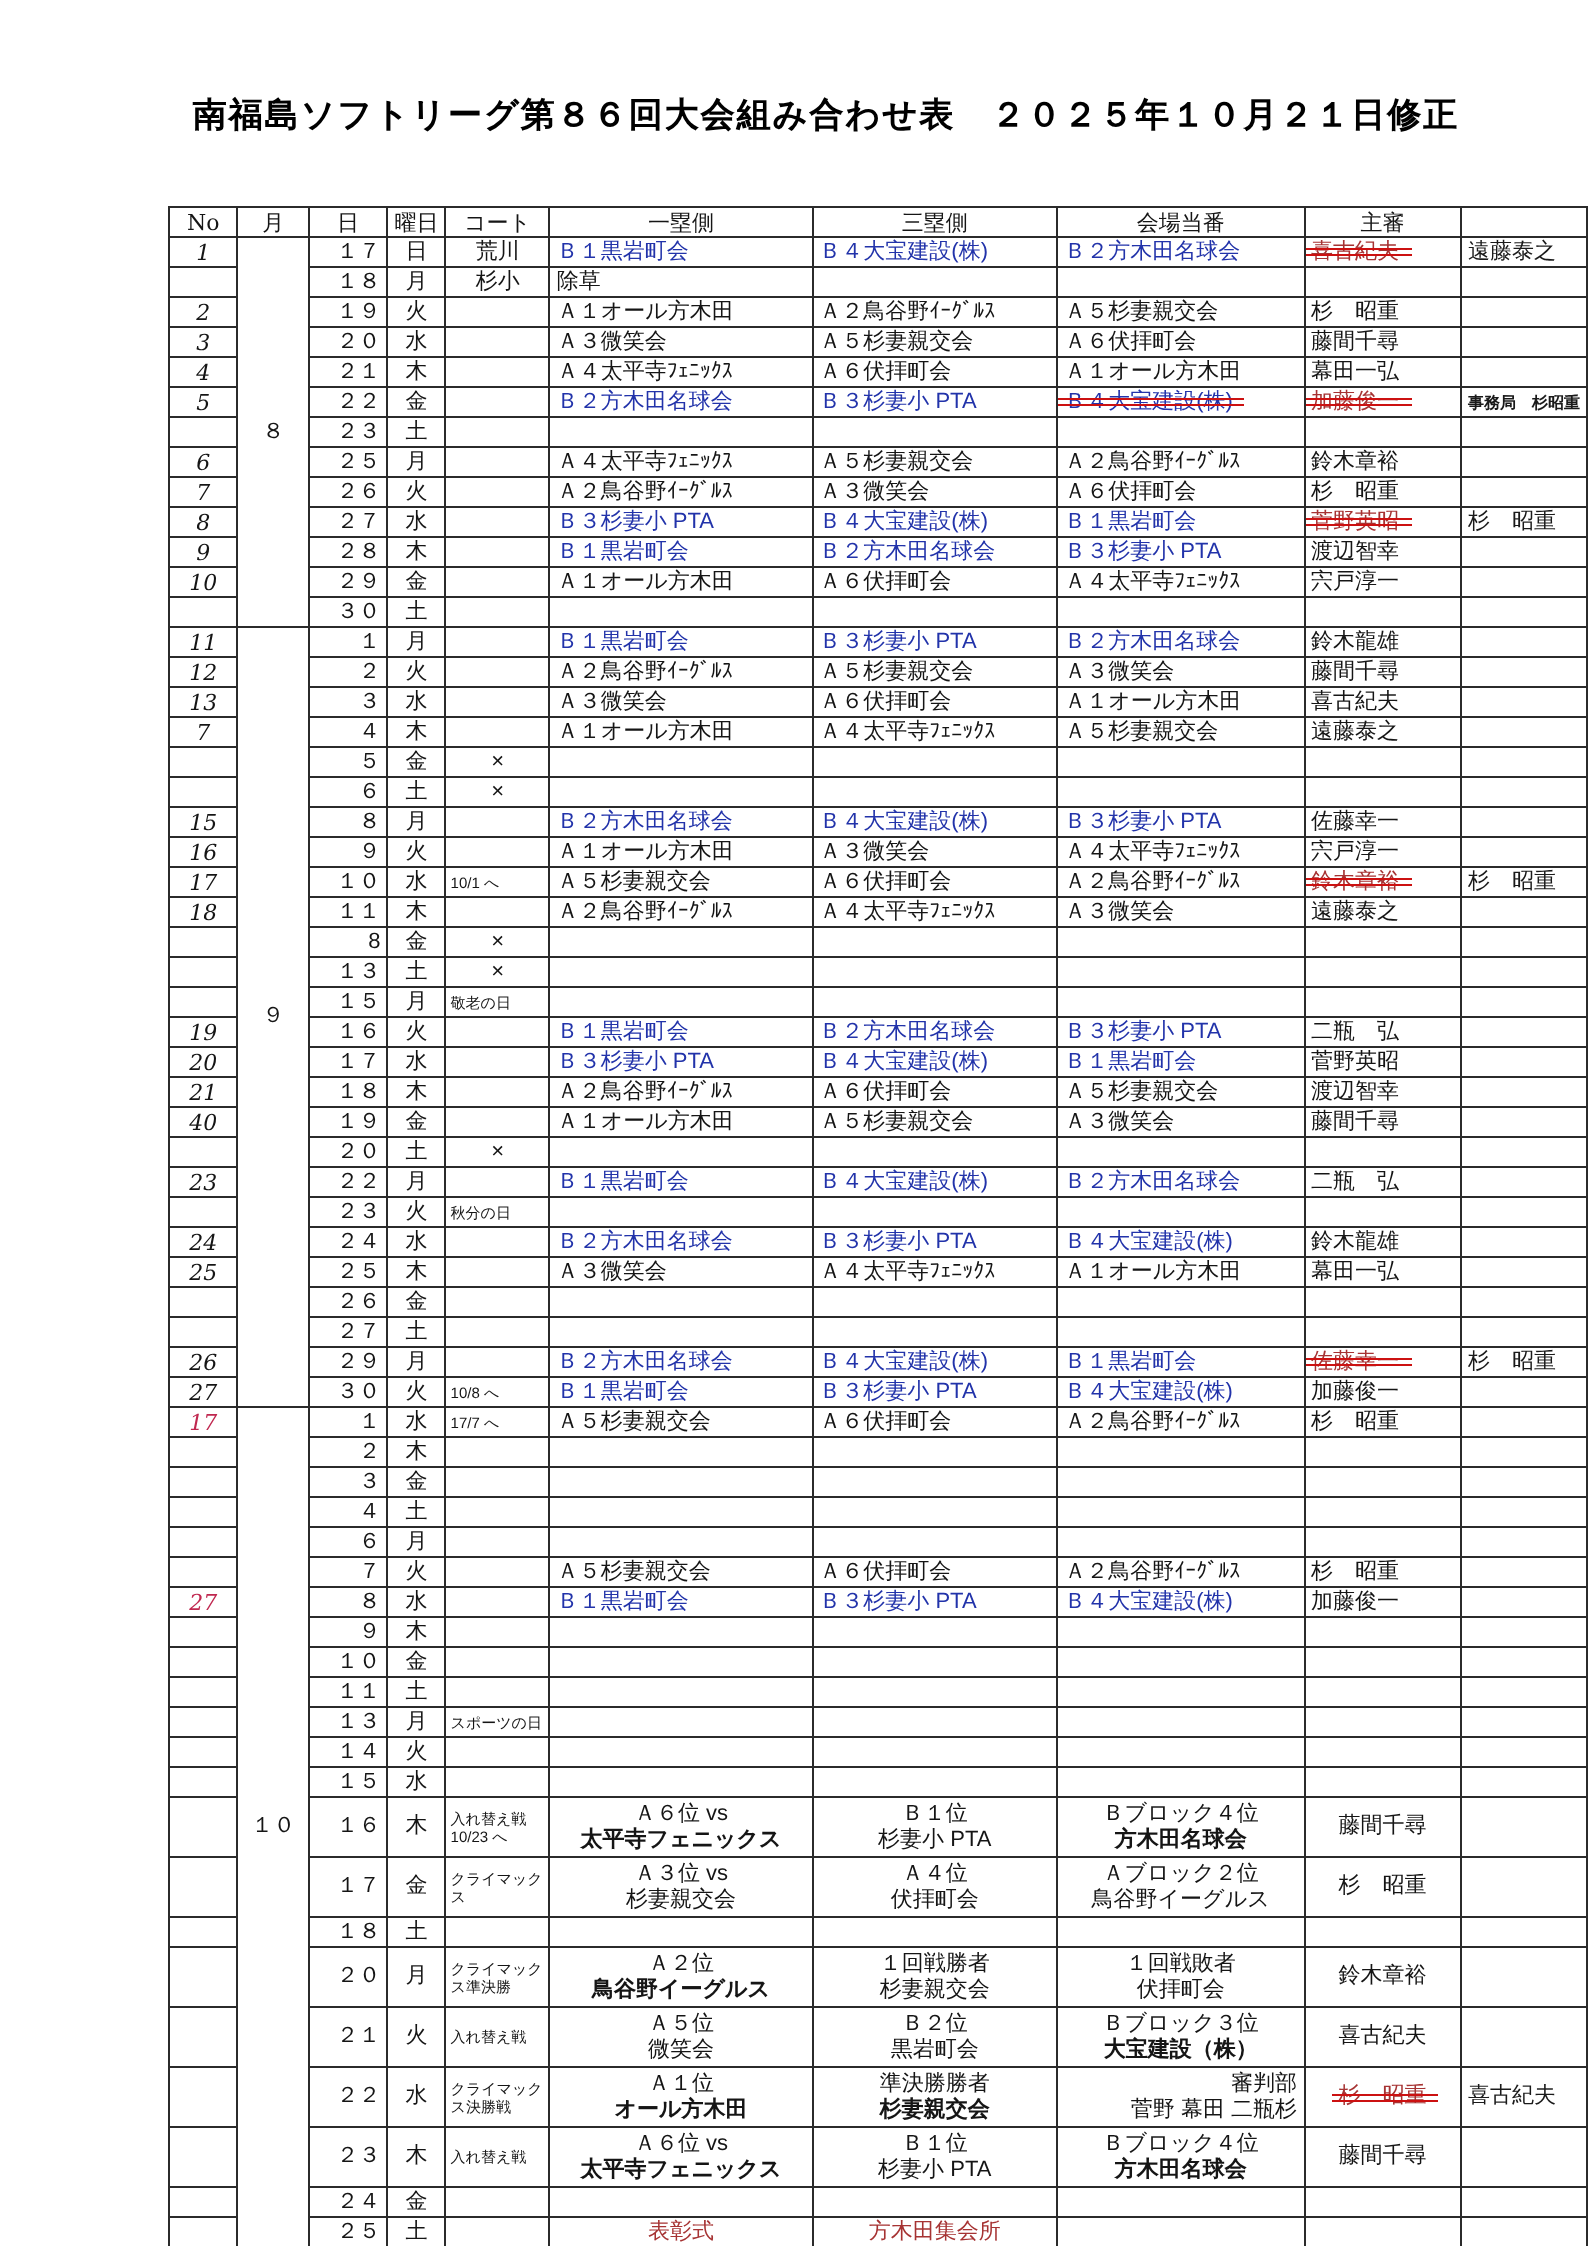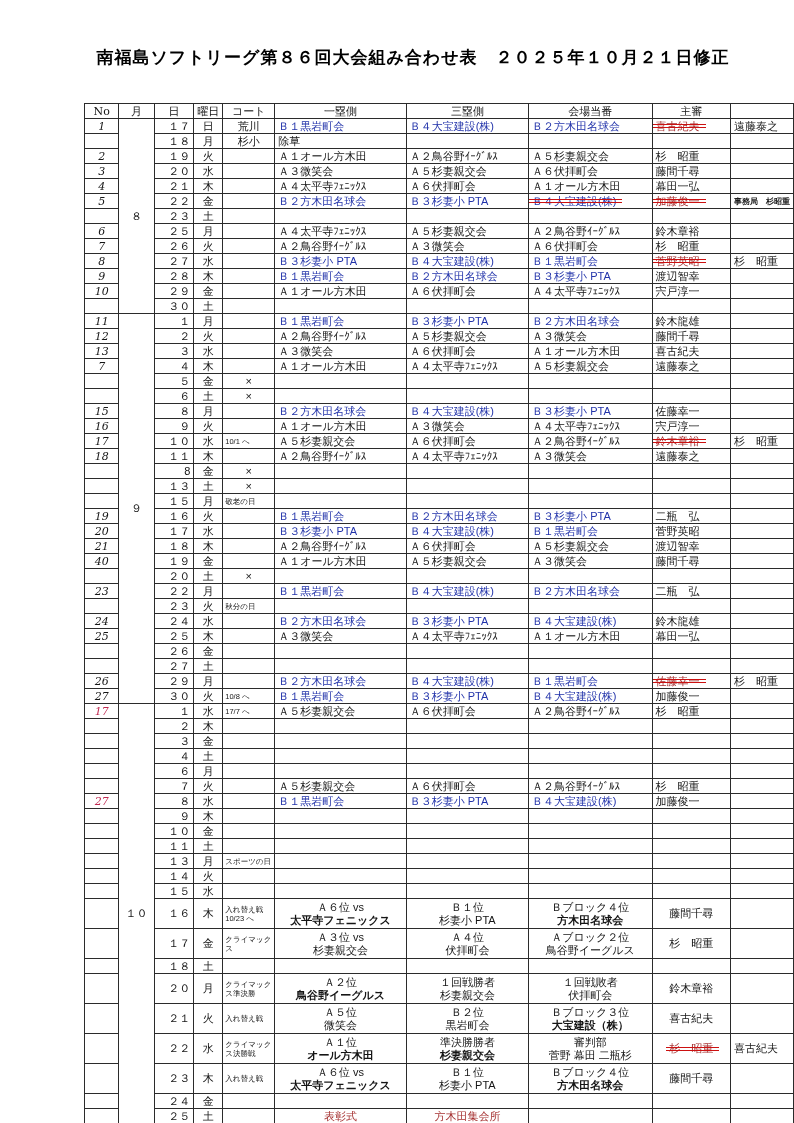--- a/index.html
+++ b/index.html
@@ -31,21 +31,21 @@
   td.day{text-align:right;padding-right:7px;font-size:12px;}
   td.wd{text-align:center;font-size:10px;padding:0;}
   td.court{text-align:center;font-size:10px;padding:0 1px;}
   td.court.small{font-size:7.5px;line-height:9px;text-align:left;padding-left:2px;margin-top:36px;}
   td.c{text-align:left;padding-left:4px;}
   td.c.al-center{text-align:center;}
   .c-blue{color:#2233aa;}
   .c-red{color:#a63333;}
   td.ump{padding-left:7px;}
   .two .l1,.two .l2{text-align:center;line-height:13px;}
-  .two.al-left .l1,.two.al-left .l2{text-align:center;}
+  .two.al-left .l1,.two.al-left .l2{text-align:right;}
   .l2.b{font-weight:bold;}
   .strike{position:relative;display:inline-block;}
   .strike::before,.strike::after{
     content:"";position:absolute;left:-3px;right:-6px;height:1px;background:#cc1111;
   }
   .strike::before{top:38%;}
   .strike::after{top:60%;}
   td.note{border:none;font-size:12px;padding-left:6px;white-space:nowrap;color:#1a1a1a;}
   td.note.small{font-size:8px;font-weight:bold;}
 </style>

